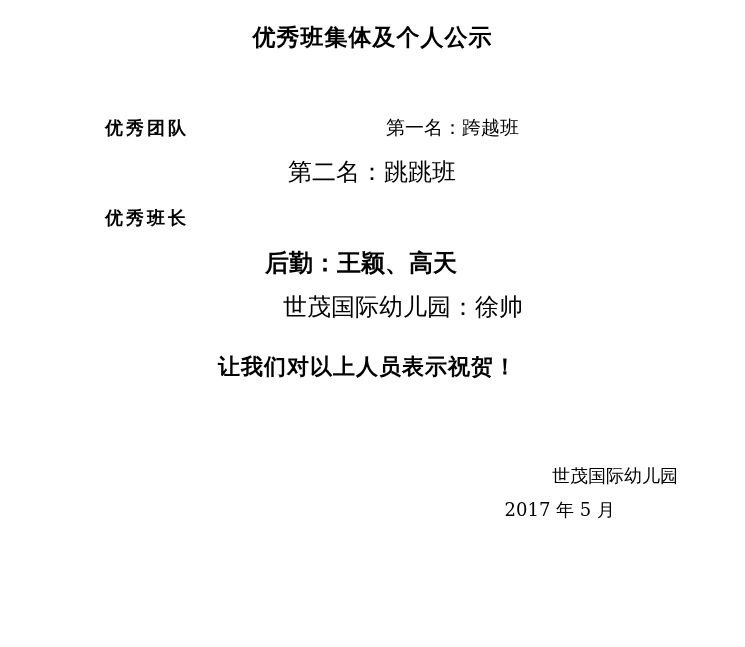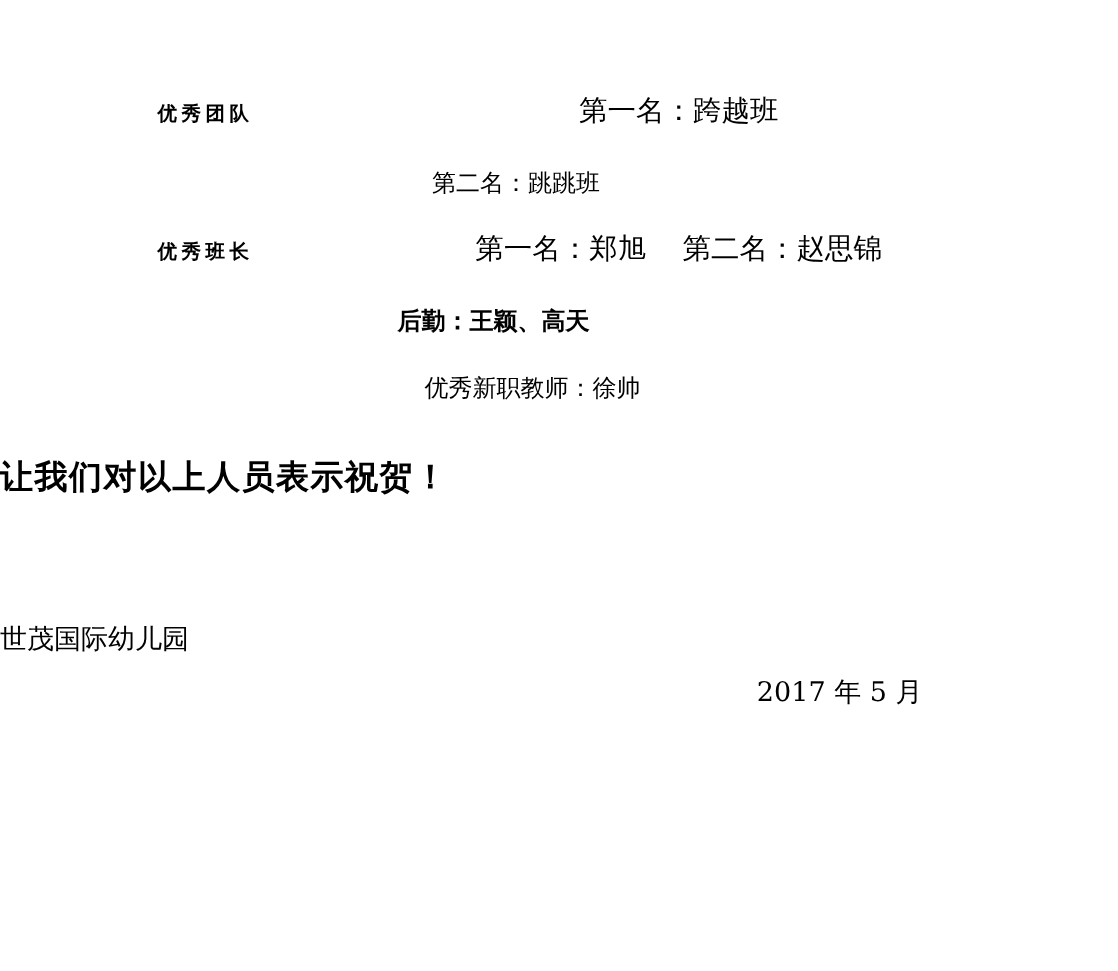--- a/index.html
+++ b/index.html
@@ -39,83 +39,84 @@
     font-size: 19px;
     line-height: 45px;
     white-space: pre;
   }
   .label {
     width: 160px;
     text-align: center;
     padding-left: 105px;
     box-sizing: border-box;
     font-weight: bold;
-    font-size: 13px;
+    font-size: 18px;
     letter-spacing: 3px;
     font-family: "DejaVu Serif", "Liberation Serif", serif;
   }
   .content {
     flex: 1;
     text-align: center;
   }
   .indent-1 { padding-left: 265px; font-weight: bold; }
   .indent-2 { padding-left: 288px; }
   .indent-3 { padding-left: 283px; }
   .indent-4 { padding-left: 275px; }
   .plain-line {
-    font-size: 16px;
+    font-size: 24px;
     line-height: 45px;
     white-space: pre;
   }
   .congrats {
+    text-align: center;
     font-size: 22px;
     font-weight: bold;
     letter-spacing: 1px;
     margin-top: 22px;
     padding-right: 10px;
   }
   .signature {
     margin-top: 72px;
-    text-align: left;
+    text-align: right;
     padding-right: 67px;
     font-size: 18px;
     line-height: 44px;
   }
   .sign-date {
     text-align: right;
     padding-right: 130px;
     font-size: 18px;
   }
 </style>
 </head>
 <body>
 
 <div class="page">
 
+  <div class="doc-title">优秀班集体及个人公示</div>
 
   <div class="body-block">
 
     <div class="line">
       <div class="label">优秀团队</div>
       <div class="content">第一名：跨越班</div>
     </div>
 
     <div class="plain-line indent-2">第二名：跳跳班</div>
 
 
     <div class="line">
       <div class="label">优秀班长</div>
-      <div class="content">第一名：郑旭    第二名：赵思锦</div>
     </div>
 
 
     <div class="plain-line indent-1">后勤：王颖、高天</div>
 
 
-    <div class="plain-line indent-3">优秀新职教师：徐帅</div>
+    <div class="plain-line indent-3">世茂国际幼儿园：徐帅</div>
 
     <div class="congrats">让我们对以上人员表示祝贺！</div>
 
     <div class="signature">世茂国际幼儿园</div>
 
     <div class="sign-date">2017 年 5 月</div>
 
   </div>
 </div>
 

